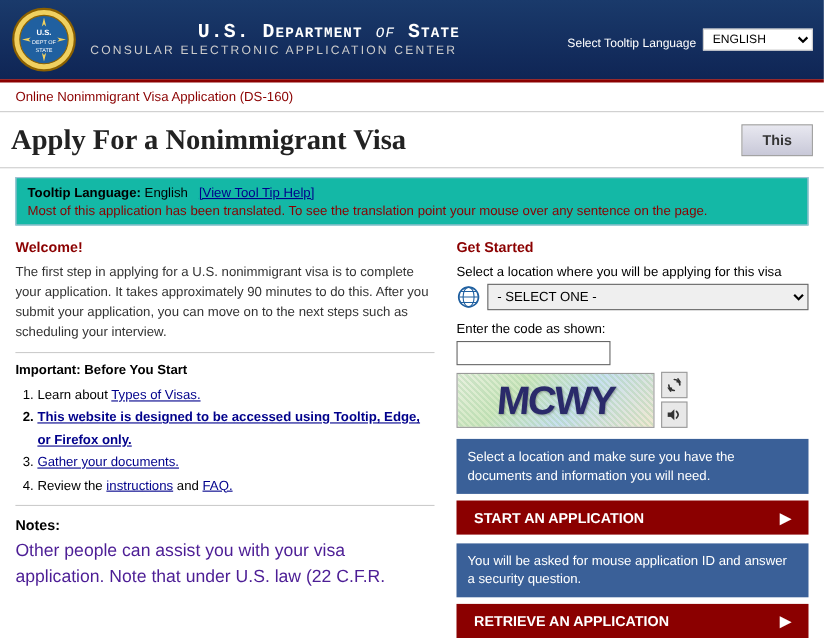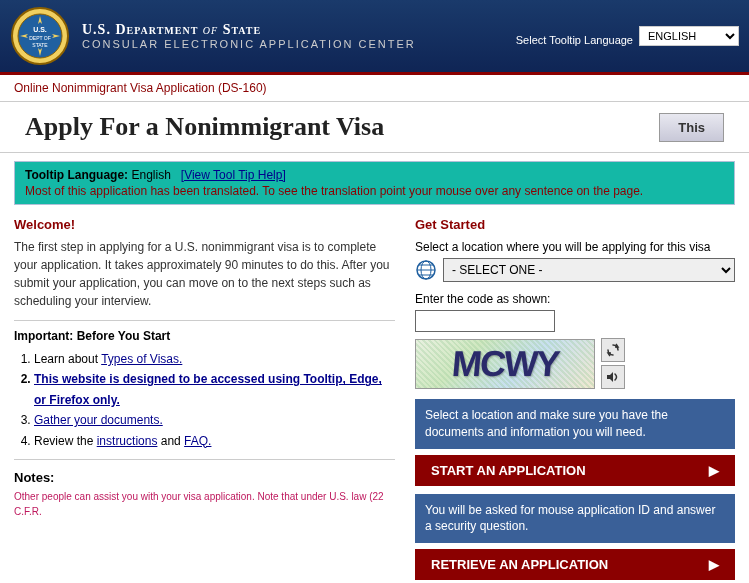--- a/index.html
+++ b/index.html
@@ -18,25 +18,26 @@
       width: 60px;
       height: 60px;
       margin-right: 12px;
       flex-shrink: 0;
     }
     .header-title {
       color: white;
       flex: 1;
     }
     .header-title .dept-name {
-      font-size: 14px;
+      font-size: 18px;
       font-weight: bold;
       font-variant: small-caps;
       letter-spacing: 1px;
-      font-family: Liberation Serif, serif;
+      font-family: Liberation Mono, monospace;
+      text-align: center;
     }
     .header-title .dept-name em {
       font-style: italic;
       font-weight: normal;
     }
     .header-title .sub-title {
       font-size: 11px;
       letter-spacing: 2px;
       text-transform: uppercase;
       color: #ccc;
@@ -70,21 +71,21 @@
     }
     .breadcrumb a {
       color: #8B0000;
       text-decoration: none;
     }
 
     
     .page-title-row {
       display: flex;
       align-items: center;
-      padding: 10px 25px;
+      padding: 10px 10px;
       border-bottom: 1px solid #ccc;
       justify-content: space-between;
     }
     .page-title {
       font-size: 26px;
       font-weight: bold;
       color: #222;
       font-family: Georgia, serif;
     }
     .faq-button {
@@ -167,22 +168,22 @@
       font-weight: bold;
       color: #00008B;
     }
     .notes-title {
       font-weight: bold;
       font-size: 13px;
       margin-top: 10px;
       margin-bottom: 4px;
     }
     .notes-text {
-      font-size: 10px;
-      color: #be185d;
+      font-size: 16px;
+      color: #4c1d95;
       line-height: 1.5;
     }
     .separator {
       border: none;
       border-top: 1px solid #ccc;
       margin: 8px 0;
     }
 
     
     .get-started-title {

